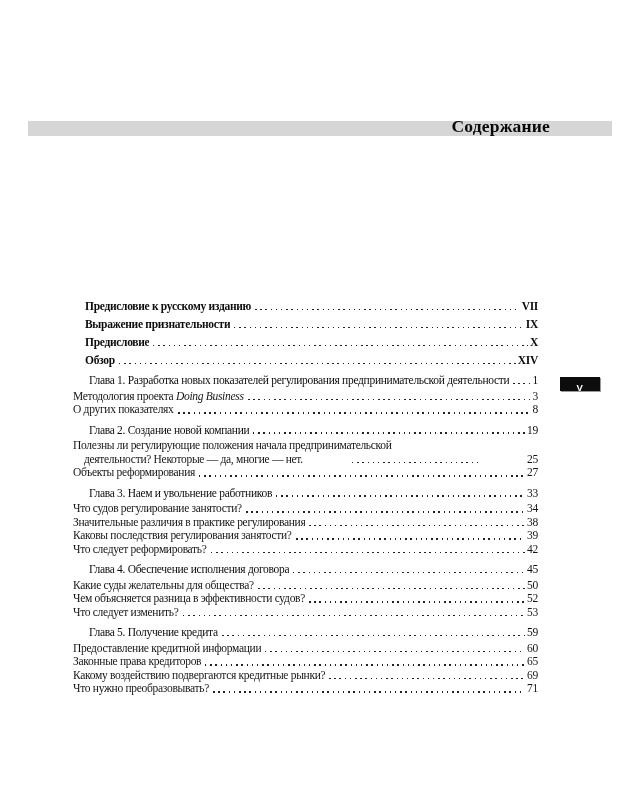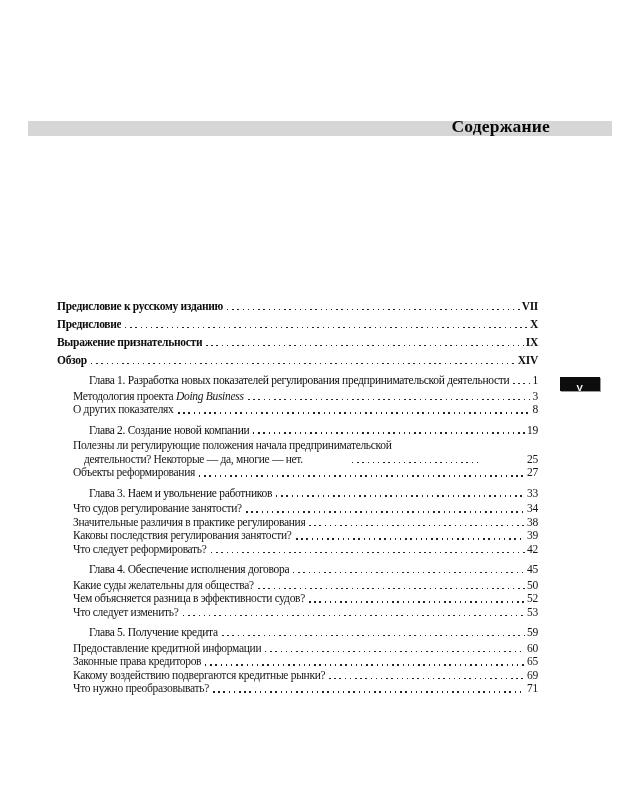--- a/index.html
+++ b/index.html
@@ -43,21 +43,21 @@
     width:481px;
     font-size:11.5px;
     letter-spacing:-0.3px;
     color:#161616;
   }
   .row {
     display:flex;
     align-items:flex-end;
     height:13.5px; line-height:13.5px;
   }
-  .row.front   { font-weight:bold; height:14px; line-height:14px; margin-bottom:4px; color:#0d0d0d; }
+  .row.front   { font-weight:bold; height:14px; line-height:14px; margin-bottom:4px; color:#0d0d0d;margin-left:28px; }
   .row.chapter { font-weight:normal; height:14px; line-height:14px; margin-top:6px; margin-bottom:2.5px; color:#0d0d0d;margin-left:32px; }
   .row.sub       { padding-left:16px; }
   .row.sub-nolead{ padding-left:16px; }
   .row.sub-cont  { padding-left:27px;gap:45px; }
   .t {
     white-space:nowrap;
     flex:0 1 auto; min-width:0; overflow:hidden;
   }
   .t i { font-style:italic; }
   .leader {
@@ -81,28 +81,28 @@
     <span>V</span>
   </div>
 
   <div class="toc" id="toc">
       <div class="row front">
         <span class="t">Предисловие к русскому изданию</span>
         <span class="leader"></span>
         <span class="pg">VII</span>
       </div>
       <div class="row front">
+        <span class="t">Выражение признательности</span>
+        <span class="leader"></span>
+        <span class="pg">IX</span>
+      </div>
+      <div class="row front">
         <span class="t">Предисловие</span>
         <span class="leader"></span>
         <span class="pg">X</span>
-      </div>
-      <div class="row front">
-        <span class="t">Выражение признательности</span>
-        <span class="leader"></span>
-        <span class="pg">IX</span>
       </div>
       <div class="row front">
         <span class="t">Обзор</span>
         <span class="leader"></span>
         <span class="pg">XIV</span>
       </div>
       <div class="row chapter">
         <span class="t">Глава 1. Разработка новых показателей регулирования предпринимательской деятельности</span>
         <span class="leader"></span>
         <span class="pg">1</span>

